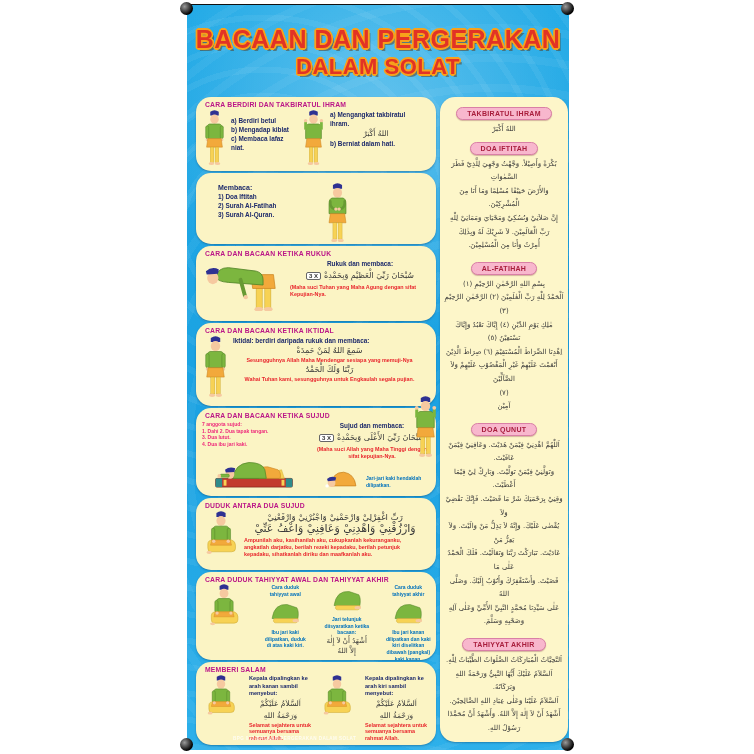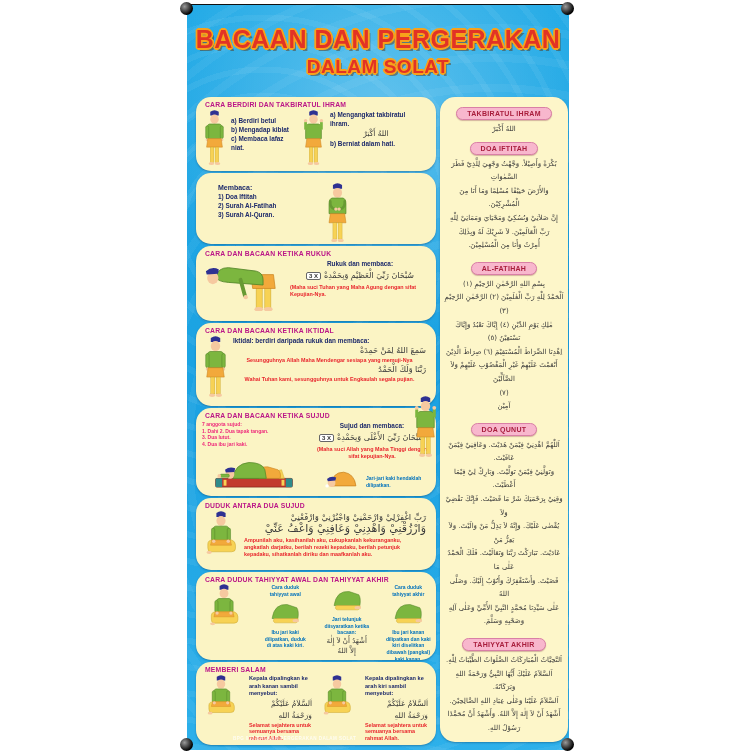--- a/index.html
+++ b/index.html
@@ -19,37 +19,37 @@
       repeating-radial-gradient(circle at 20% 30%, rgba(255,255,255,.06) 0 6px, rgba(255,255,255,0) 6px 26px),
       repeating-radial-gradient(circle at 80% 60%, rgba(255,255,255,.05) 0 8px, rgba(255,255,255,0) 8px 30px),
       linear-gradient(180deg, #1fa9e6 0%, #1ba2e2 55%, #2db0ea 100%);
     border-radius:4px; overflow:hidden; }
 
   .title { position:absolute; top:21px; left:0; width:100%; text-align:center; line-height:27px; }
   .t1, .t2 { font-weight:800; color:#e23325; letter-spacing:.5px;
     text-shadow:-1.6px 0 #f7a21b, 1.6px 0 #f7a21b, 0 -1.6px #f7a21b, 0 1.6px #f7a21b,
       -1.2px -1.2px #f7a21b, 1.2px -1.2px #f7a21b, -1.2px 1.2px #f7a21b, 1.2px 1.2px #f7a21b,
       2.5px 3px rgba(90,40,0,.45); }
-  .t1 { font-size:25px; } .t2 { font-size:19px; }
+  .t1 { font-size:25px; } .t2 { font-size:22px; }
 
   .cols { position:absolute; top:92px; left:9px; display:flex; gap:4px; }
   .left-col { width:240px; display:flex; flex-direction:column; gap:2px; }
   .box { background:#fbf4c4; border-radius:15px; position:relative; overflow:hidden;
          box-shadow:0 1px 2px rgba(0,40,80,.35); flex:none; }
   .right-col { width:128px; height:645px; background:#fdf6c9; border-radius:15px;
          box-shadow:0 1px 2px rgba(0,40,80,.35); padding:5px 4px; overflow:hidden; }
 
   .shead { color:#bb1688; font-size:6.8px; font-weight:bold; padding:4px 9px 1px; letter-spacing:.2px; }
   .row { display:flex; align-items:flex-start; padding:1px 6px 3px; gap:4px; }
   .nav { color:#1d2a6b; font-size:6.4px; font-weight:bold; line-height:9px; }
   .red { color:#e8262d; font-size:5.4px; font-weight:bold; line-height:6.8px; }
   .blue { color:#0071bc; font-size:5px; font-weight:bold; line-height:6.6px; }
   .pink { color:#ee2a7b; font-size:5px; font-weight:bold; line-height:6.6px; }
   .ar { font-family:"DejaVu Sans", sans-serif; direction:rtl; color:#3a3a3a; }
-  .ar-l { font-size:8px; line-height:12px; text-align:right; }
+  .ar-l { font-size:8px; line-height:12px; text-align:center; }
   .badge { background:#fff; border:1px solid #666; color:#333; font-size:6px; font-weight:bold;
            padding:0 2px; border-radius:2px; align-self:center; flex:none; }
   .fig { flex:none; }
   .ctr { text-align:center; }
 
   
   .pill { display:block; width:fit-content; margin:5px auto 3px; padding:2px 10px;
           background:#f8b7cd; border:1px solid #d97fa6; border-radius:9px;
           color:#a81d3c; font-size:7px; font-weight:bold; letter-spacing:.3px;
           box-shadow:0 1px 1px rgba(120,30,60,.3); }

